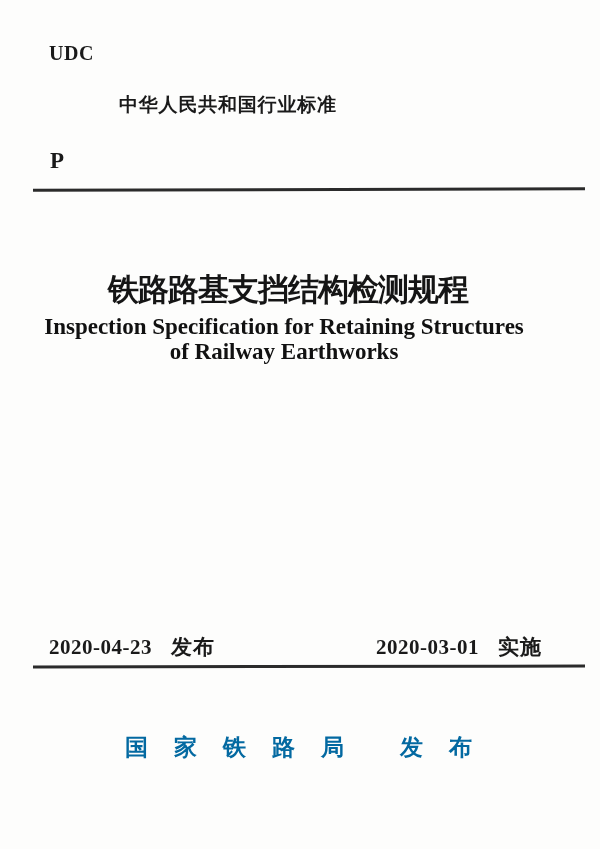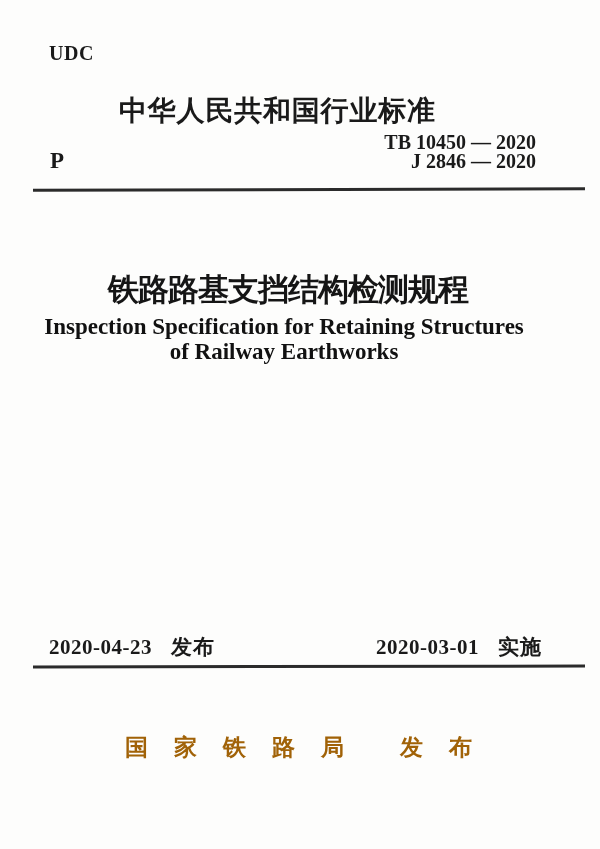--- a/index.html
+++ b/index.html
@@ -16,21 +16,21 @@
   }
   
   .udc {
     position: absolute; left: 49px; top: 42px;
     font-size: 20px; font-weight: bold;
     letter-spacing: 0.5px;
     font-family: "Liberation Serif", serif;
   }
   .standard-type {
     position: absolute; left: 119px; top: 92px;
-    font-size: 28px; font-weight: bold;
+    font-size: 19px; font-weight: bold;
     letter-spacing: 0.8px;
     font-family: Liberation Sans, sans-serif;
   }
   .doc-class {
     position: absolute; left: 50px; top: 148px;
     font-size: 23px; font-weight: bold;
     font-family: "Liberation Serif", serif;
   }
   .tb-logo {
     position: absolute; left: 428px; top: 44px;
@@ -92,42 +92,38 @@
     letter-spacing: 1px;
   }
   .date-row-left  { left: 49px; }
   .date-row-right { right: 58px; }
   
   .publisher-row {
     position: absolute; left: 125px; top: 732px;
     display: flex; align-items: baseline;
     font-size: 23px; font-weight: bold;
     font-family: "Liberation Sans", sans-serif;
-    color: #a16207;
+    color: #0369a1;
     white-space: nowrap;
   }
   .publisher-name { letter-spacing: 26px; }
   .publisher-action { letter-spacing: 26px; margin-left: 30px; }
 </style>
 </head>
 <body>
 
 <div class="page">
 
   <div class="udc">UDC</div>
 
   <div class="standard-type">中华人民共和国行业标准</div>
 
   <div class="doc-class">P</div>
 
 
-  <div class="std-codes">
-    <div>TB 10450 — 2020</div>
-    <div>J 2846 — 2020</div>
-  </div>
 
   <div class="rule rule-top"></div>
 
   <div class="title-zh">铁路路基支挡结构检测规程</div>
 
   <div class="title-en">
     <div>Inspection Specification for Retaining Structures</div>
     <div>of Railway Earthworks</div>
   </div>
 

